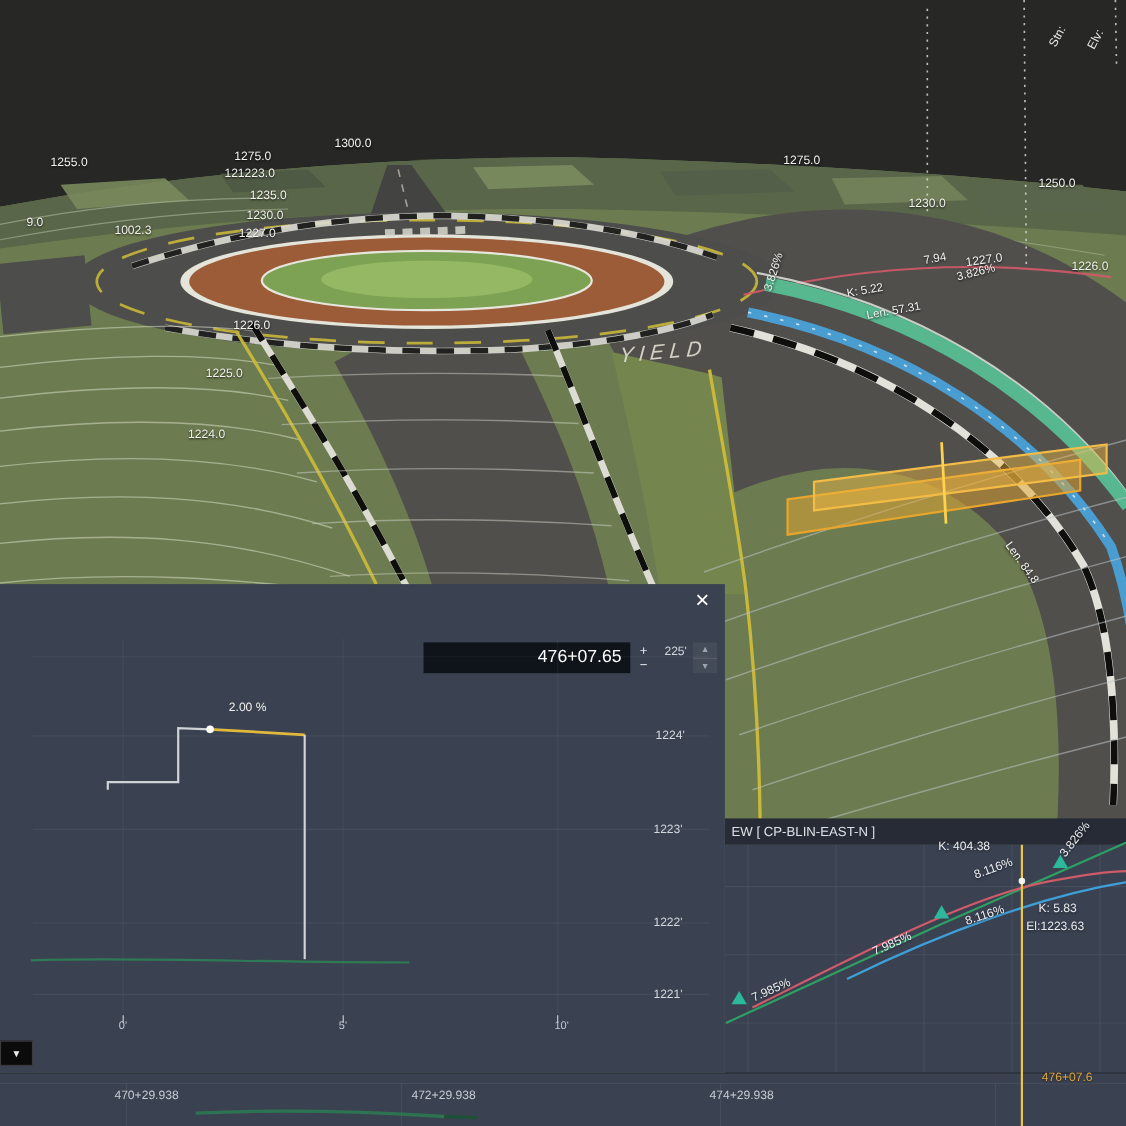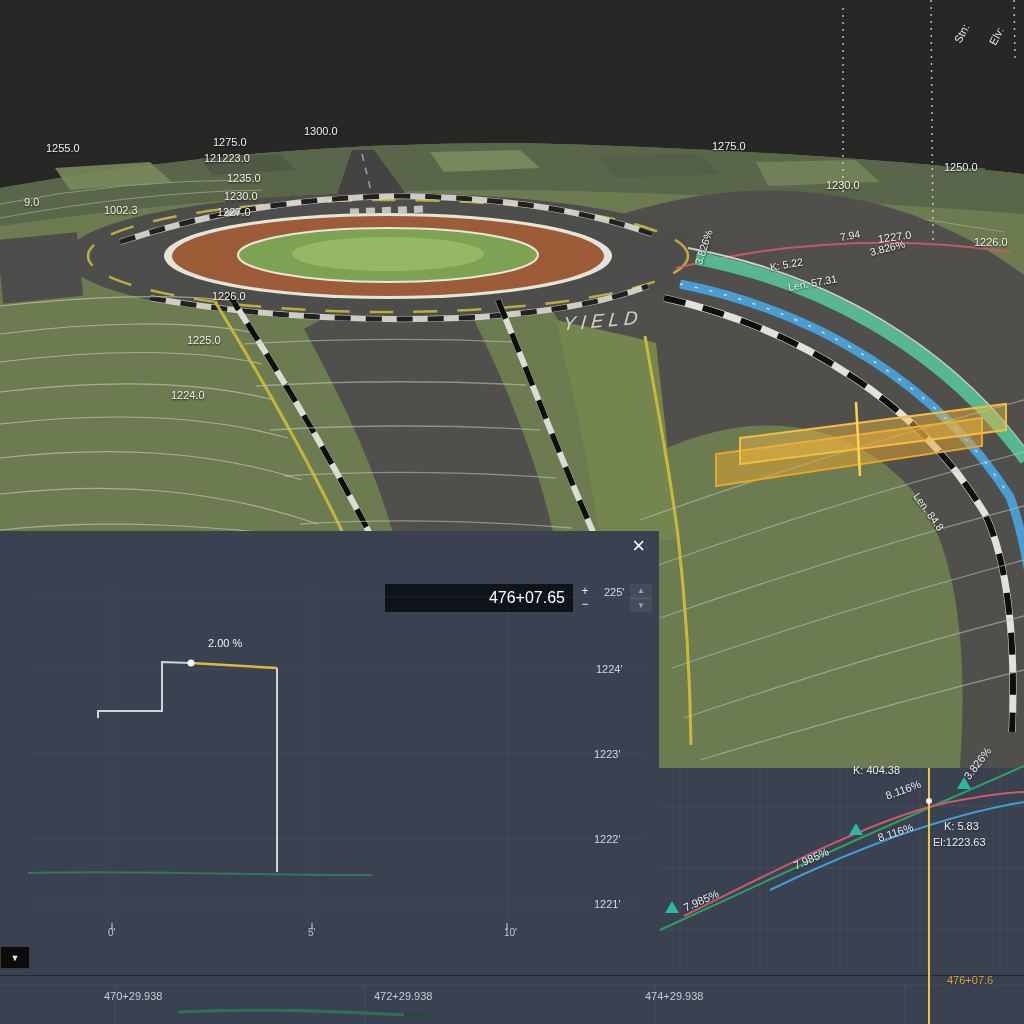--- a/index.html
+++ b/index.html
@@ -164,20 +164,21 @@
       <span class="lbl ann" style="left: 788px; top: 281px; transform: rotate(-10deg);">Len. 57.31</span>
       <span class="lbl ann" style="left: 916px; top: 488px; transform: rotate(54deg);">Len. 84.8</span>
     </div>
   <div class="layer">
       <span class="lbl hud-lbl" style="left: 957px; top: 36px; transform: rotate(-62deg);">Stn:</span>
       <span class="lbl hud-lbl" style="left: 992px; top: 38px; transform: rotate(-62deg);">Elv:</span>
     </div>
   <div class="yield">YIELD</div>
 
   <div class="panel" id="profile">
+    <div class="ptitle">EW [ CP-BLIN-EAST-N ]</div>
     <div class="pchart"></div>
     <div class="pstrip"></div>
     <svg class="abs" width="1024" height="280" viewBox="0 0 1024 280">
       <g stroke="rgba(255,255,255,.06)">
         <line x1="680" y1="24" x2="680" y2="231"></line>
           <line x1="760" y1="24" x2="760" y2="231"></line>
         <line x1="840" y1="24" x2="840" y2="231"></line>
           <line x1="920" y1="24" x2="920" y2="231"></line>
         <line x1="1000" y1="24" x2="1000" y2="231"></line>
         <line x1="659" y1="62" x2="1024" y2="62"></line>

